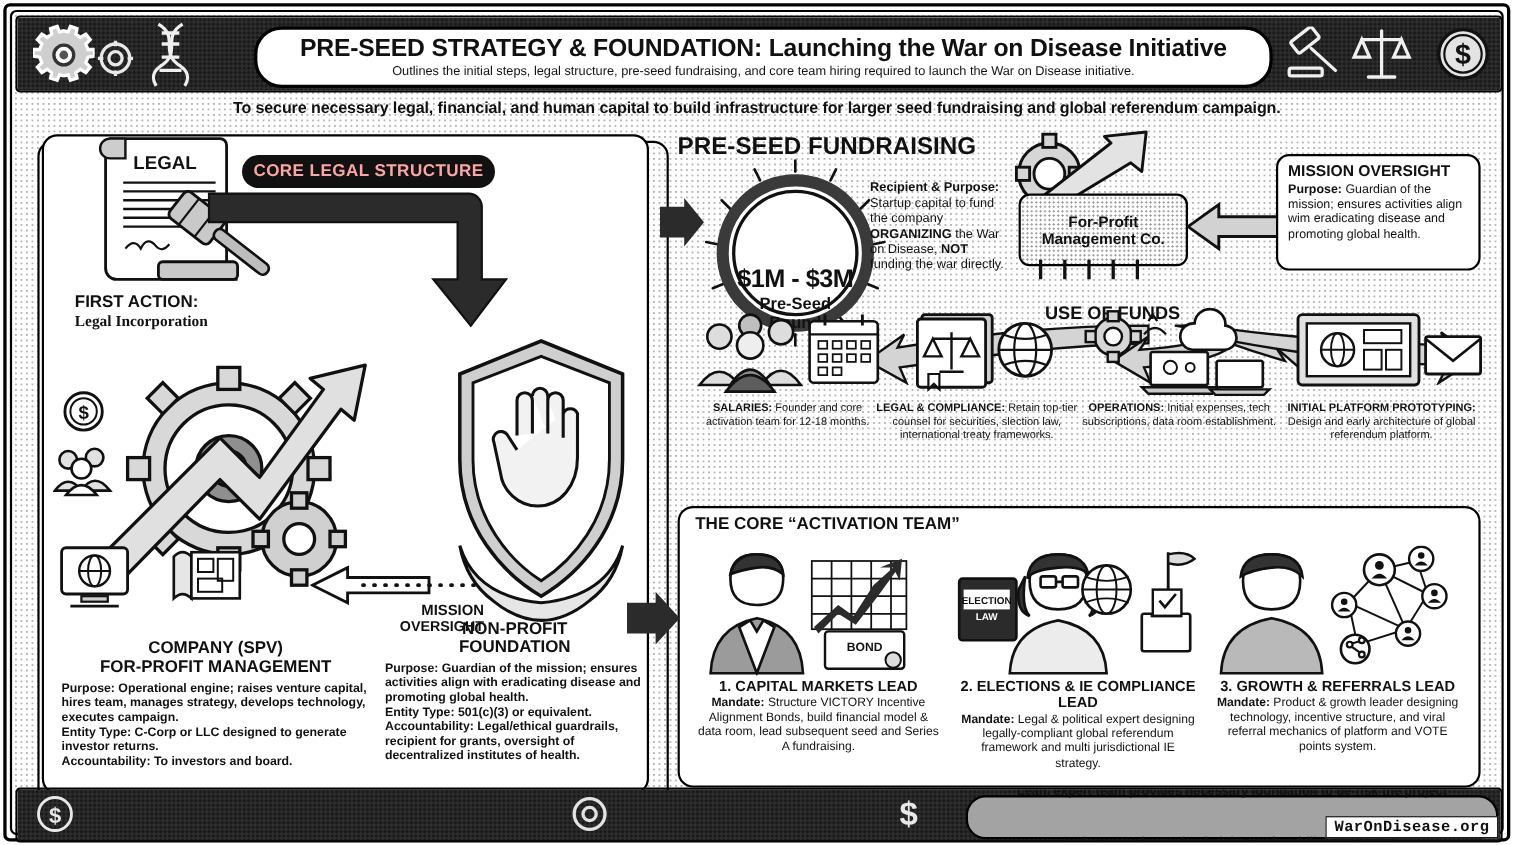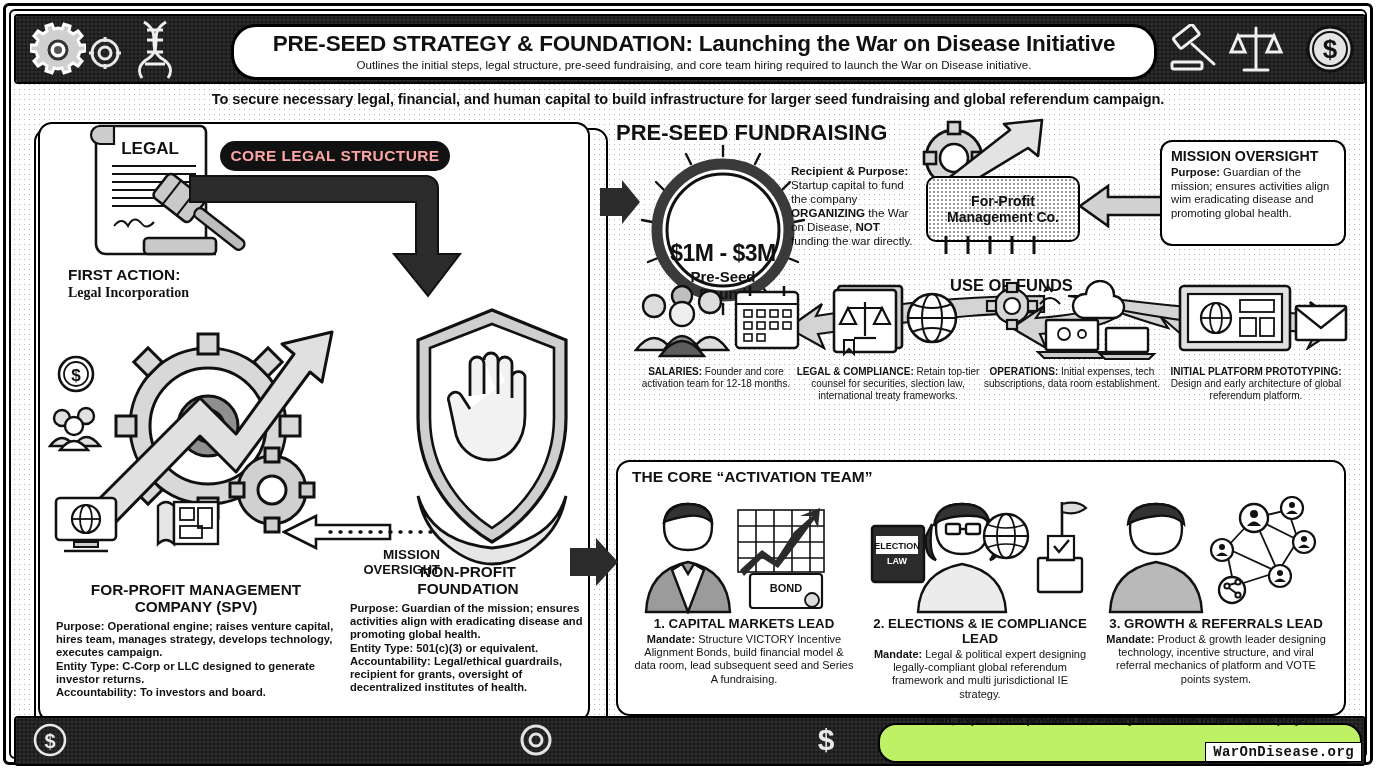--- a/index.html
+++ b/index.html
@@ -78,21 +78,21 @@
     display:flex;align-items:center;justify-content:center;text-align:center;
     font-weight:bold;font-size:14px;line-height:1.15;}
   #amt{font-weight:bold;font-size:23px;letter-spacing:-0.5px;}
   #round1{font-weight:bold;font-size:15px;margin-top:1px;}
   #round2{font-weight:bold;font-size:15px;}
 
   
   #footer-band{position:absolute;left:14px;top:716px;width:1348px;height:46px;
     border:2px solid #000;border-radius:4px;overflow:hidden;}
   #footer-pill{position:absolute;left:862px;top:5px;width:480px;height:36px;
-    background:#bef264;border:2.5px solid #000;border-radius:18px;
+    background:#a3a3a3;border:2.5px solid #000;border-radius:18px;
     display:flex;flex-direction:column;align-items:center;justify-content:center;gap:32px;}
   #footer-pill div{font-weight:bold;font-size:11.6px;line-height:1.18;text-align:center;}
   #site-tag{position:absolute;right:14px;bottom:6px;background:#fff;border:1.5px solid #000;
     padding:1px 7px;font-family:"Liberation Mono","DejaVu Sans Mono",monospace;
     font-size:14px;letter-spacing:0.4px;font-weight:bold;}
 
   
   .team-card{position:absolute;top:34px;width:228px;height:214px;}
   .team-art{position:relative;width:100%;height:118px;}
   .team-ttl{font-weight:bold;font-size:13.3px;text-align:center;margin-top:2px;}
@@ -321,22 +321,22 @@
         <path d="M98 28 L160 52 v70 c0 54 -34 92 -62 110 c-28 -18 -62 -56 -62 -110 V52 Z" fill="#fff" stroke="#111" stroke-width="2.6"></path>
 
         <path d="M76 100 v-32 a7 7 0 0 1 14 0 v30 m0 -34 a7 7 0 0 1 14 0 v34 m0 -30 a7 7 0 0 1 14 0 v34
                  m0 -22 a7 7 0 0 1 13 0 v40 c0 26 -16 44 -36 44 c-18 0 -32 -14 -34 -30 l-6 -28 a7 7 0 0 1 12 -7 l9 14" fill="#f2f2f2" stroke="#111" stroke-width="2.8" stroke-linejoin="round"></path>
 
         <path d="M24 200 q14 46 74 52 q60 -6 74 -52 q-6 32 -30 50 q-22 18 -44 18 q-22 0 -44 -18 q-24 -18 -30 -50z" fill="#e6e6e6" stroke="#111" stroke-width="2.8"></path>
       </svg>
     </div>
 
     <div class="blk" style="left:36px;top:466px;width:280px;">
+      <div class="ttl" style="font-size:15.4px;line-height:1.1;">COMPANY (SPV)</div>
       <div class="ttl" style="font-size:15.4px;line-height:1.1;">FOR-PROFIT MANAGEMENT</div>
-      <div class="ttl" style="font-size:15.4px;line-height:1.1;">COMPANY (SPV)</div>
       <div class="bd" style="margin-top:4px;font-weight:bold;">
         <span>Purpose:</span><span> Operational engine; raises venture capital, hires team, manages strategy, develops technology, executes campaign.</span><br>
         <span>Entity Type:</span><span> C-Corp or LLC designed to generate investor returns.</span><br>
         <span>Accountability:</span><span> To investors and board.</span>
       </div>
     </div>
 
     <div class="blk" style="left:330px;top:448px;width:236px;">
       <div class="ttl" style="font-size:15.4px;line-height:1.1;">NON-PROFIT</div>
       <div class="ttl" style="font-size:15.4px;line-height:1.1;">FOUNDATION</div>

